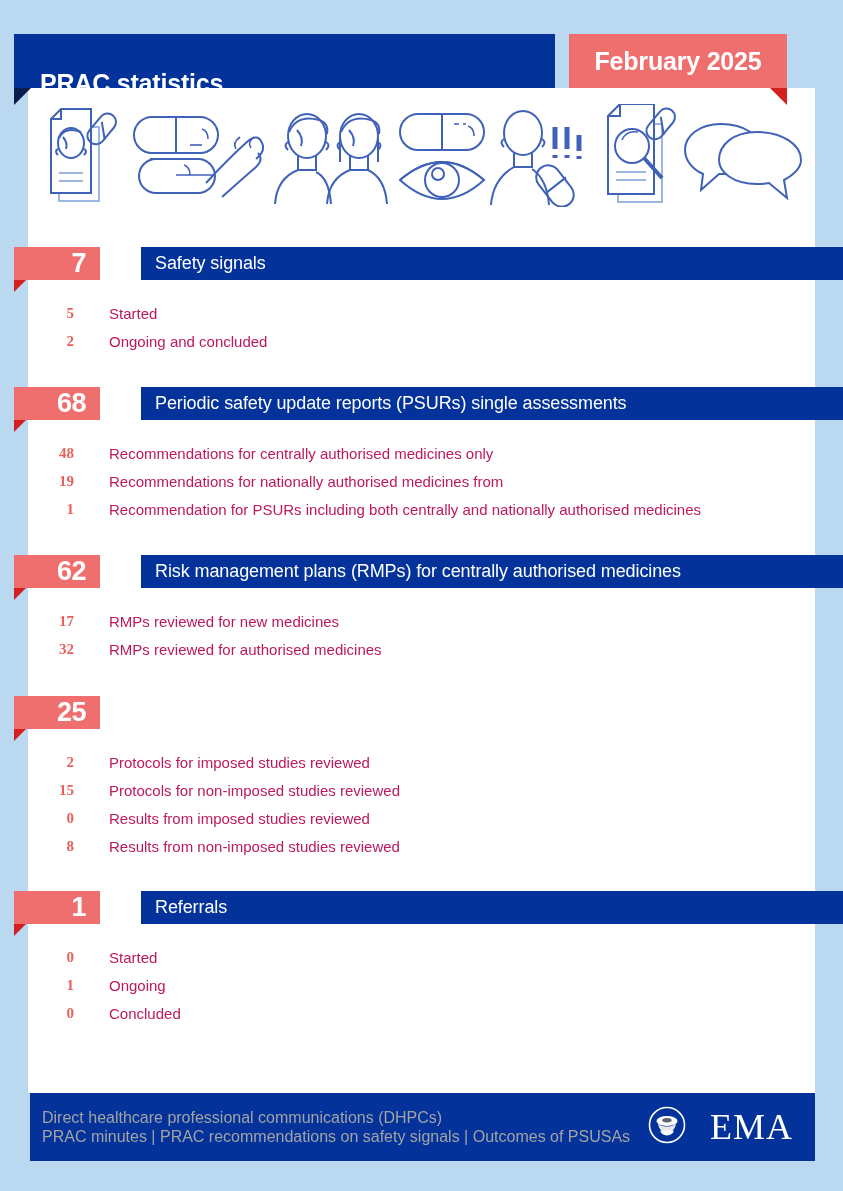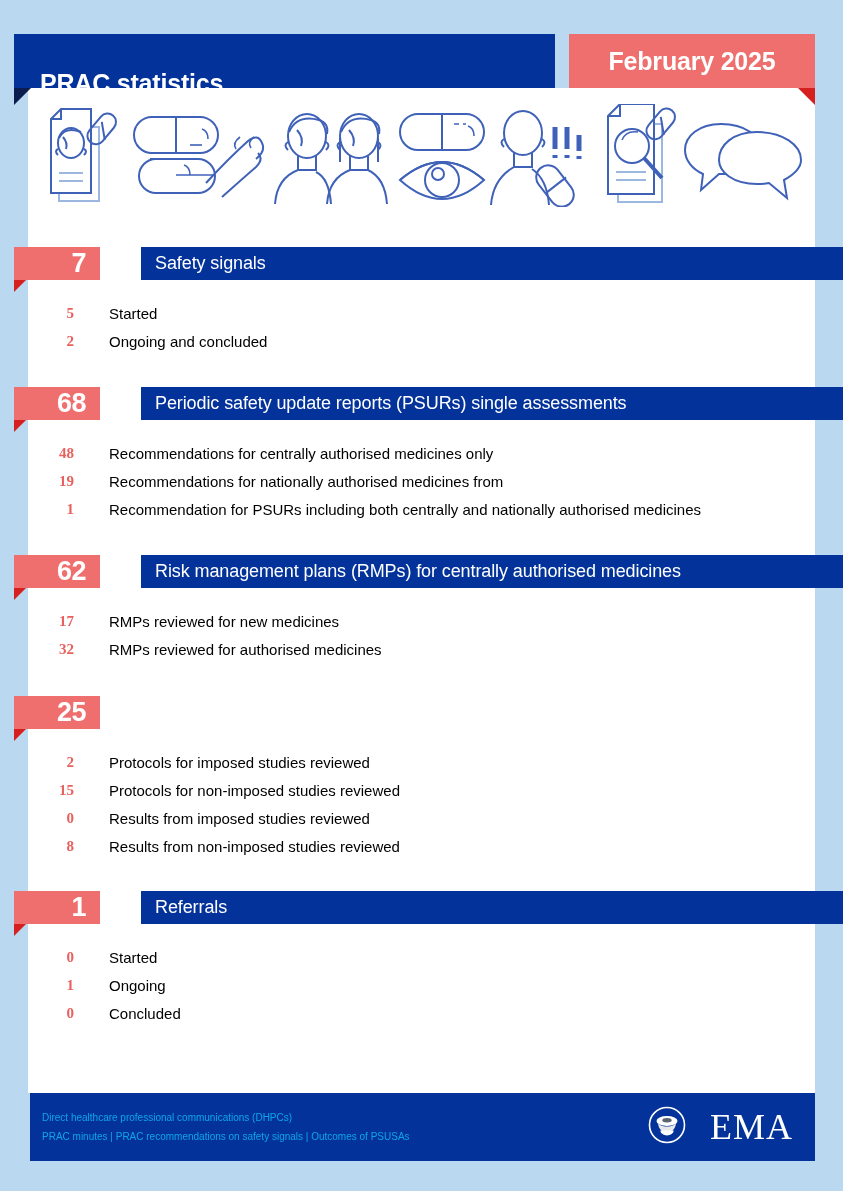--- a/index.html
+++ b/index.html
@@ -56,21 +56,21 @@
   .ribbon-blue .fold {
     position: absolute;
     left: 0; top: 54px;
     width: 0; height: 0;
     border-left: 17px solid #0b1c4e;
     border-bottom: 17px solid transparent;
   }
   .ribbon-red {
     position: absolute;
     left: 555px; top: 0;
-    width: 246px; height: 54px;
+    width: 218px; height: 54px;
     background: #ef6f6f;
     display: flex;
     align-items: center;
     justify-content: center;
   }
   .ribbon-red .date {
     color: #ffffff;
     font-size: 25px;
     font-weight: bold;
     letter-spacing: -0.2px;
@@ -156,40 +156,40 @@
   .row .val {
     width: 80px;
     text-align: right;
     color: #e8615f;
     font-size: 15px;
     font-weight: bold;
     font-family: "Liberation Serif", serif;
     padding-right: 6px;
   }
   .row .lbl {
-    color: #000000;
+    color: #be185d;
     font-size: 15px;
     padding-left: 29px;
     white-space: nowrap;
   }
 
   
   #footer {
     position: absolute;
     left: 30px;
     top: 1093px;
     width: 785px;
     height: 68px;
     background: #03339a;
     display: flex;
     align-items: center;
     justify-content: space-between;
     padding: 0 22px 0 12px;
   }
-  #footer .links { color: #0ea5e9; font-size: 10px; line-height: 19px; }
+  #footer .links { color: #a3a3a3; font-size: 16px; line-height: 19px; }
   #footer .links div { white-space: nowrap; }
   #logo { display: flex; align-items: center; gap: 24px; }
   #logo .wordmark {
     color: #ffffff;
     font-family: "Liberation Serif", serif;
     font-size: 36px;
     letter-spacing: 1px;
     line-height: 1;
   }
 </style>

